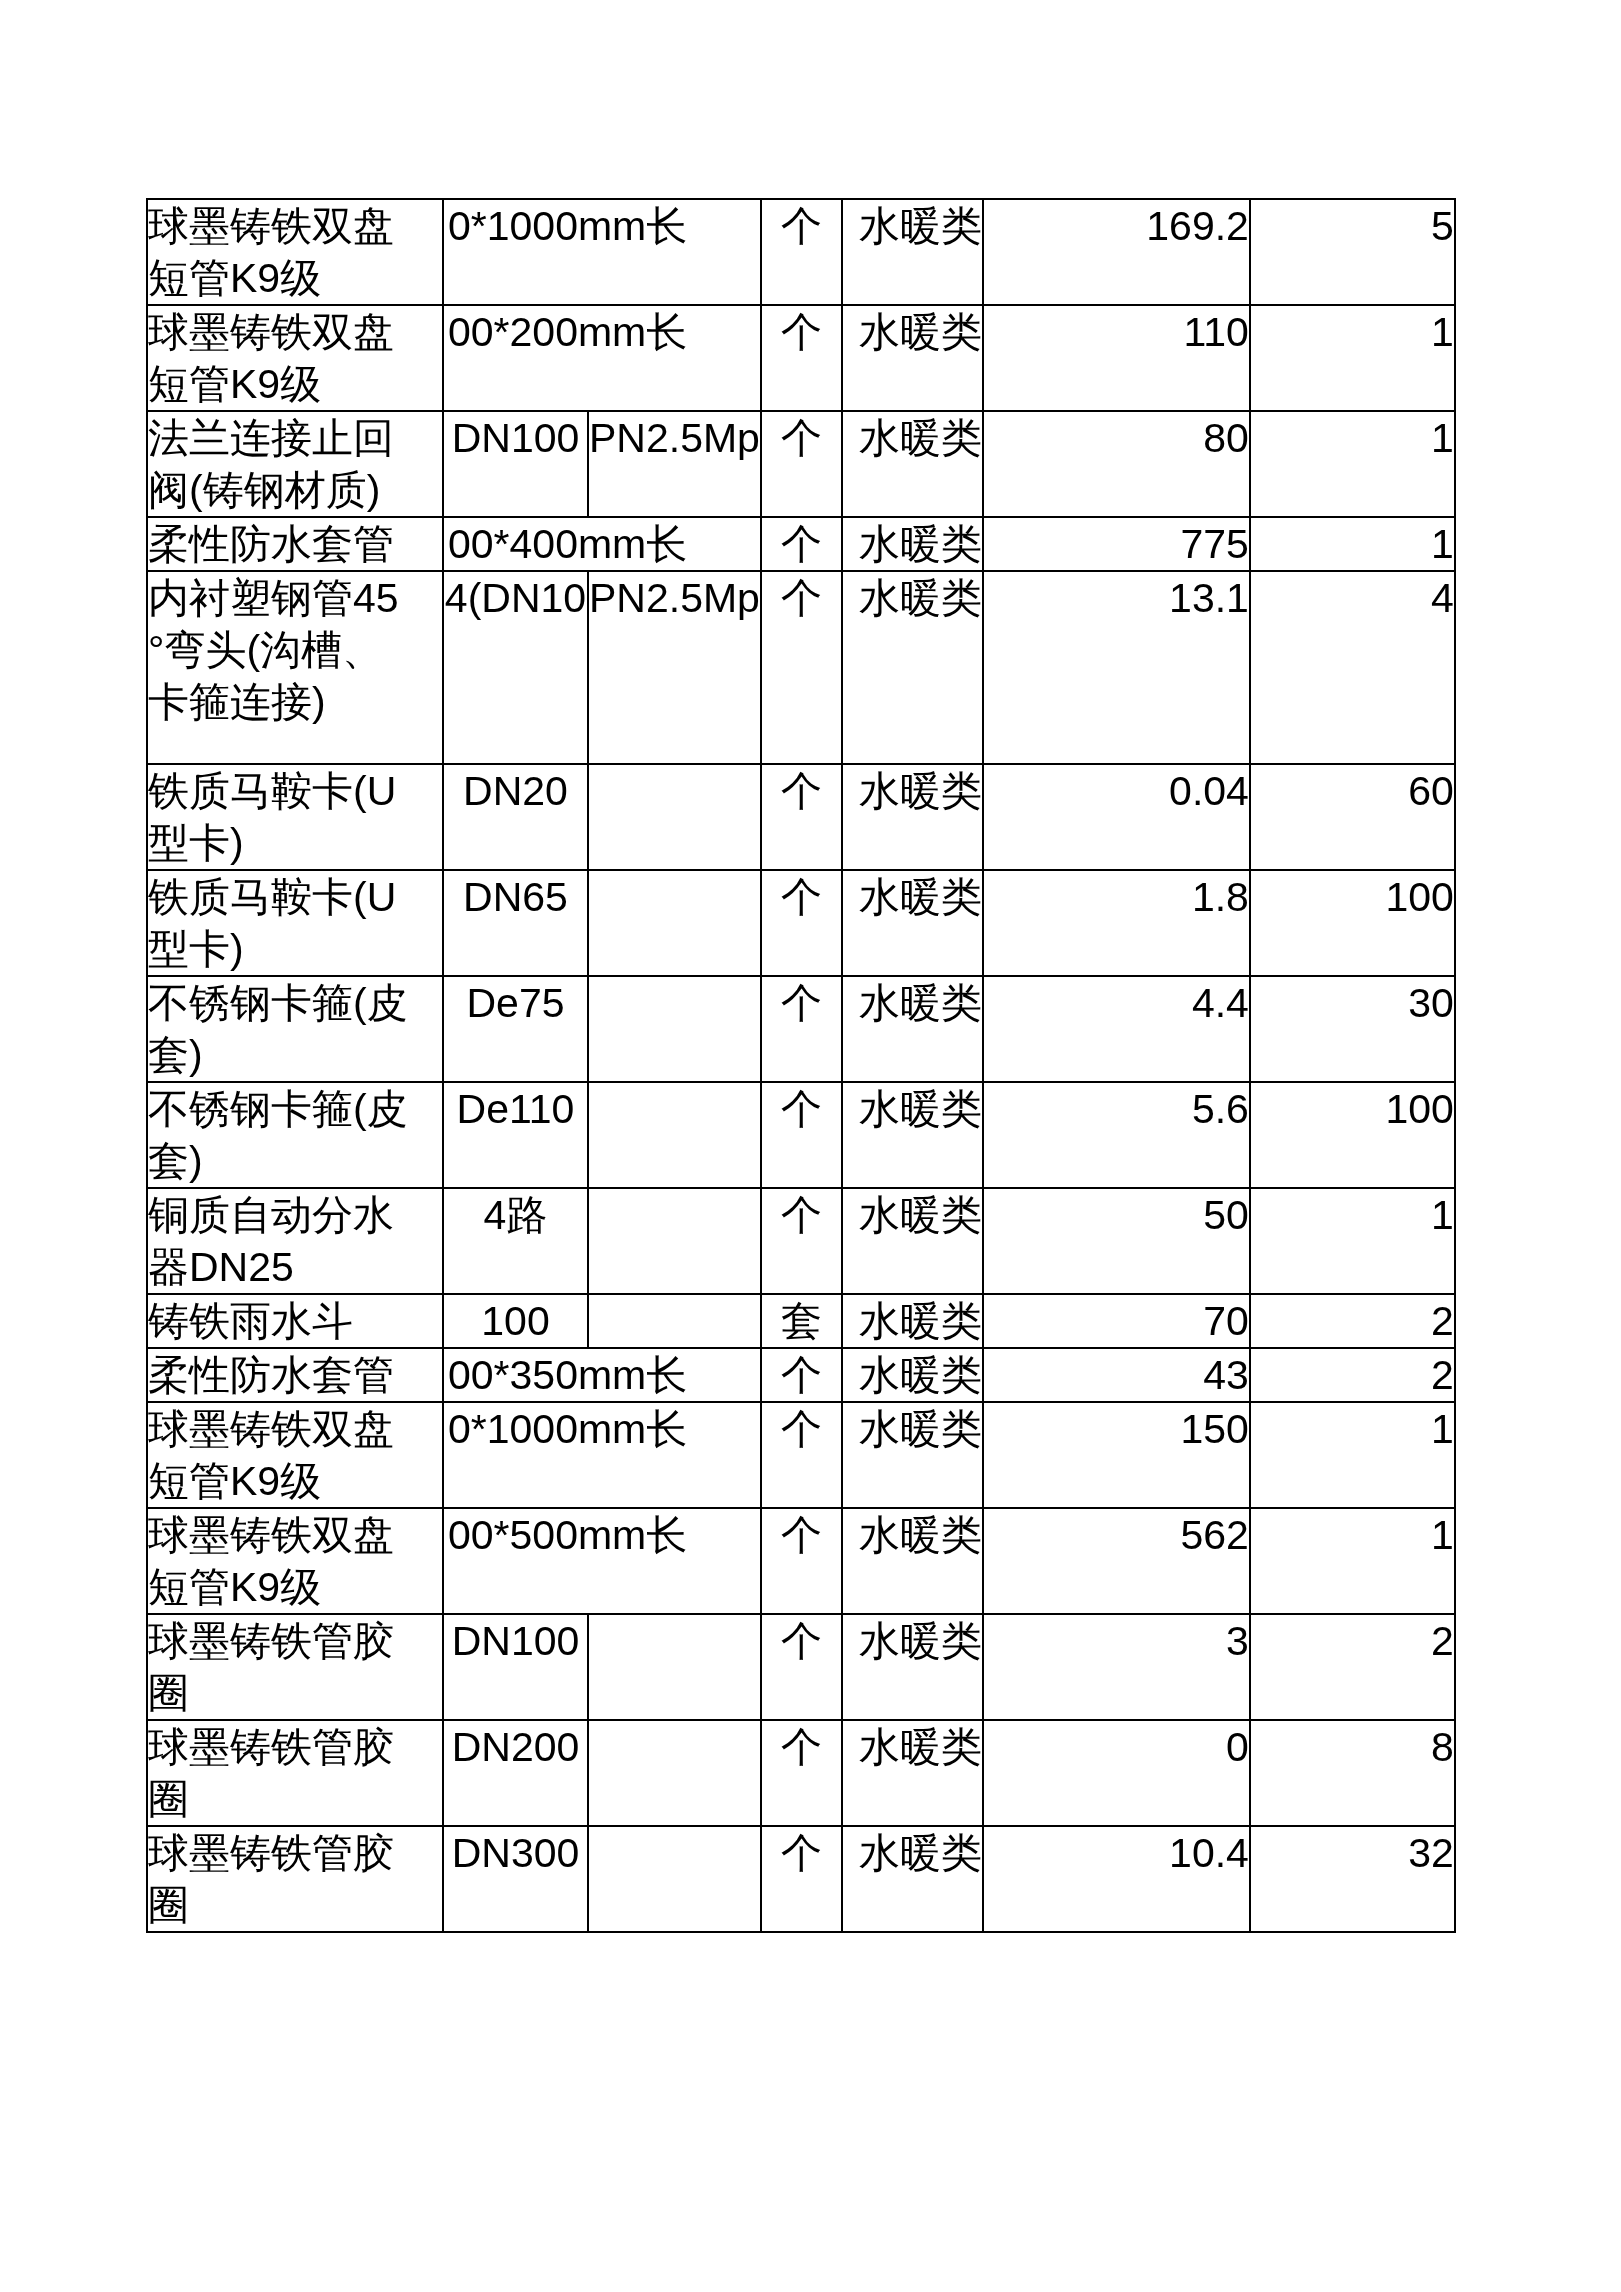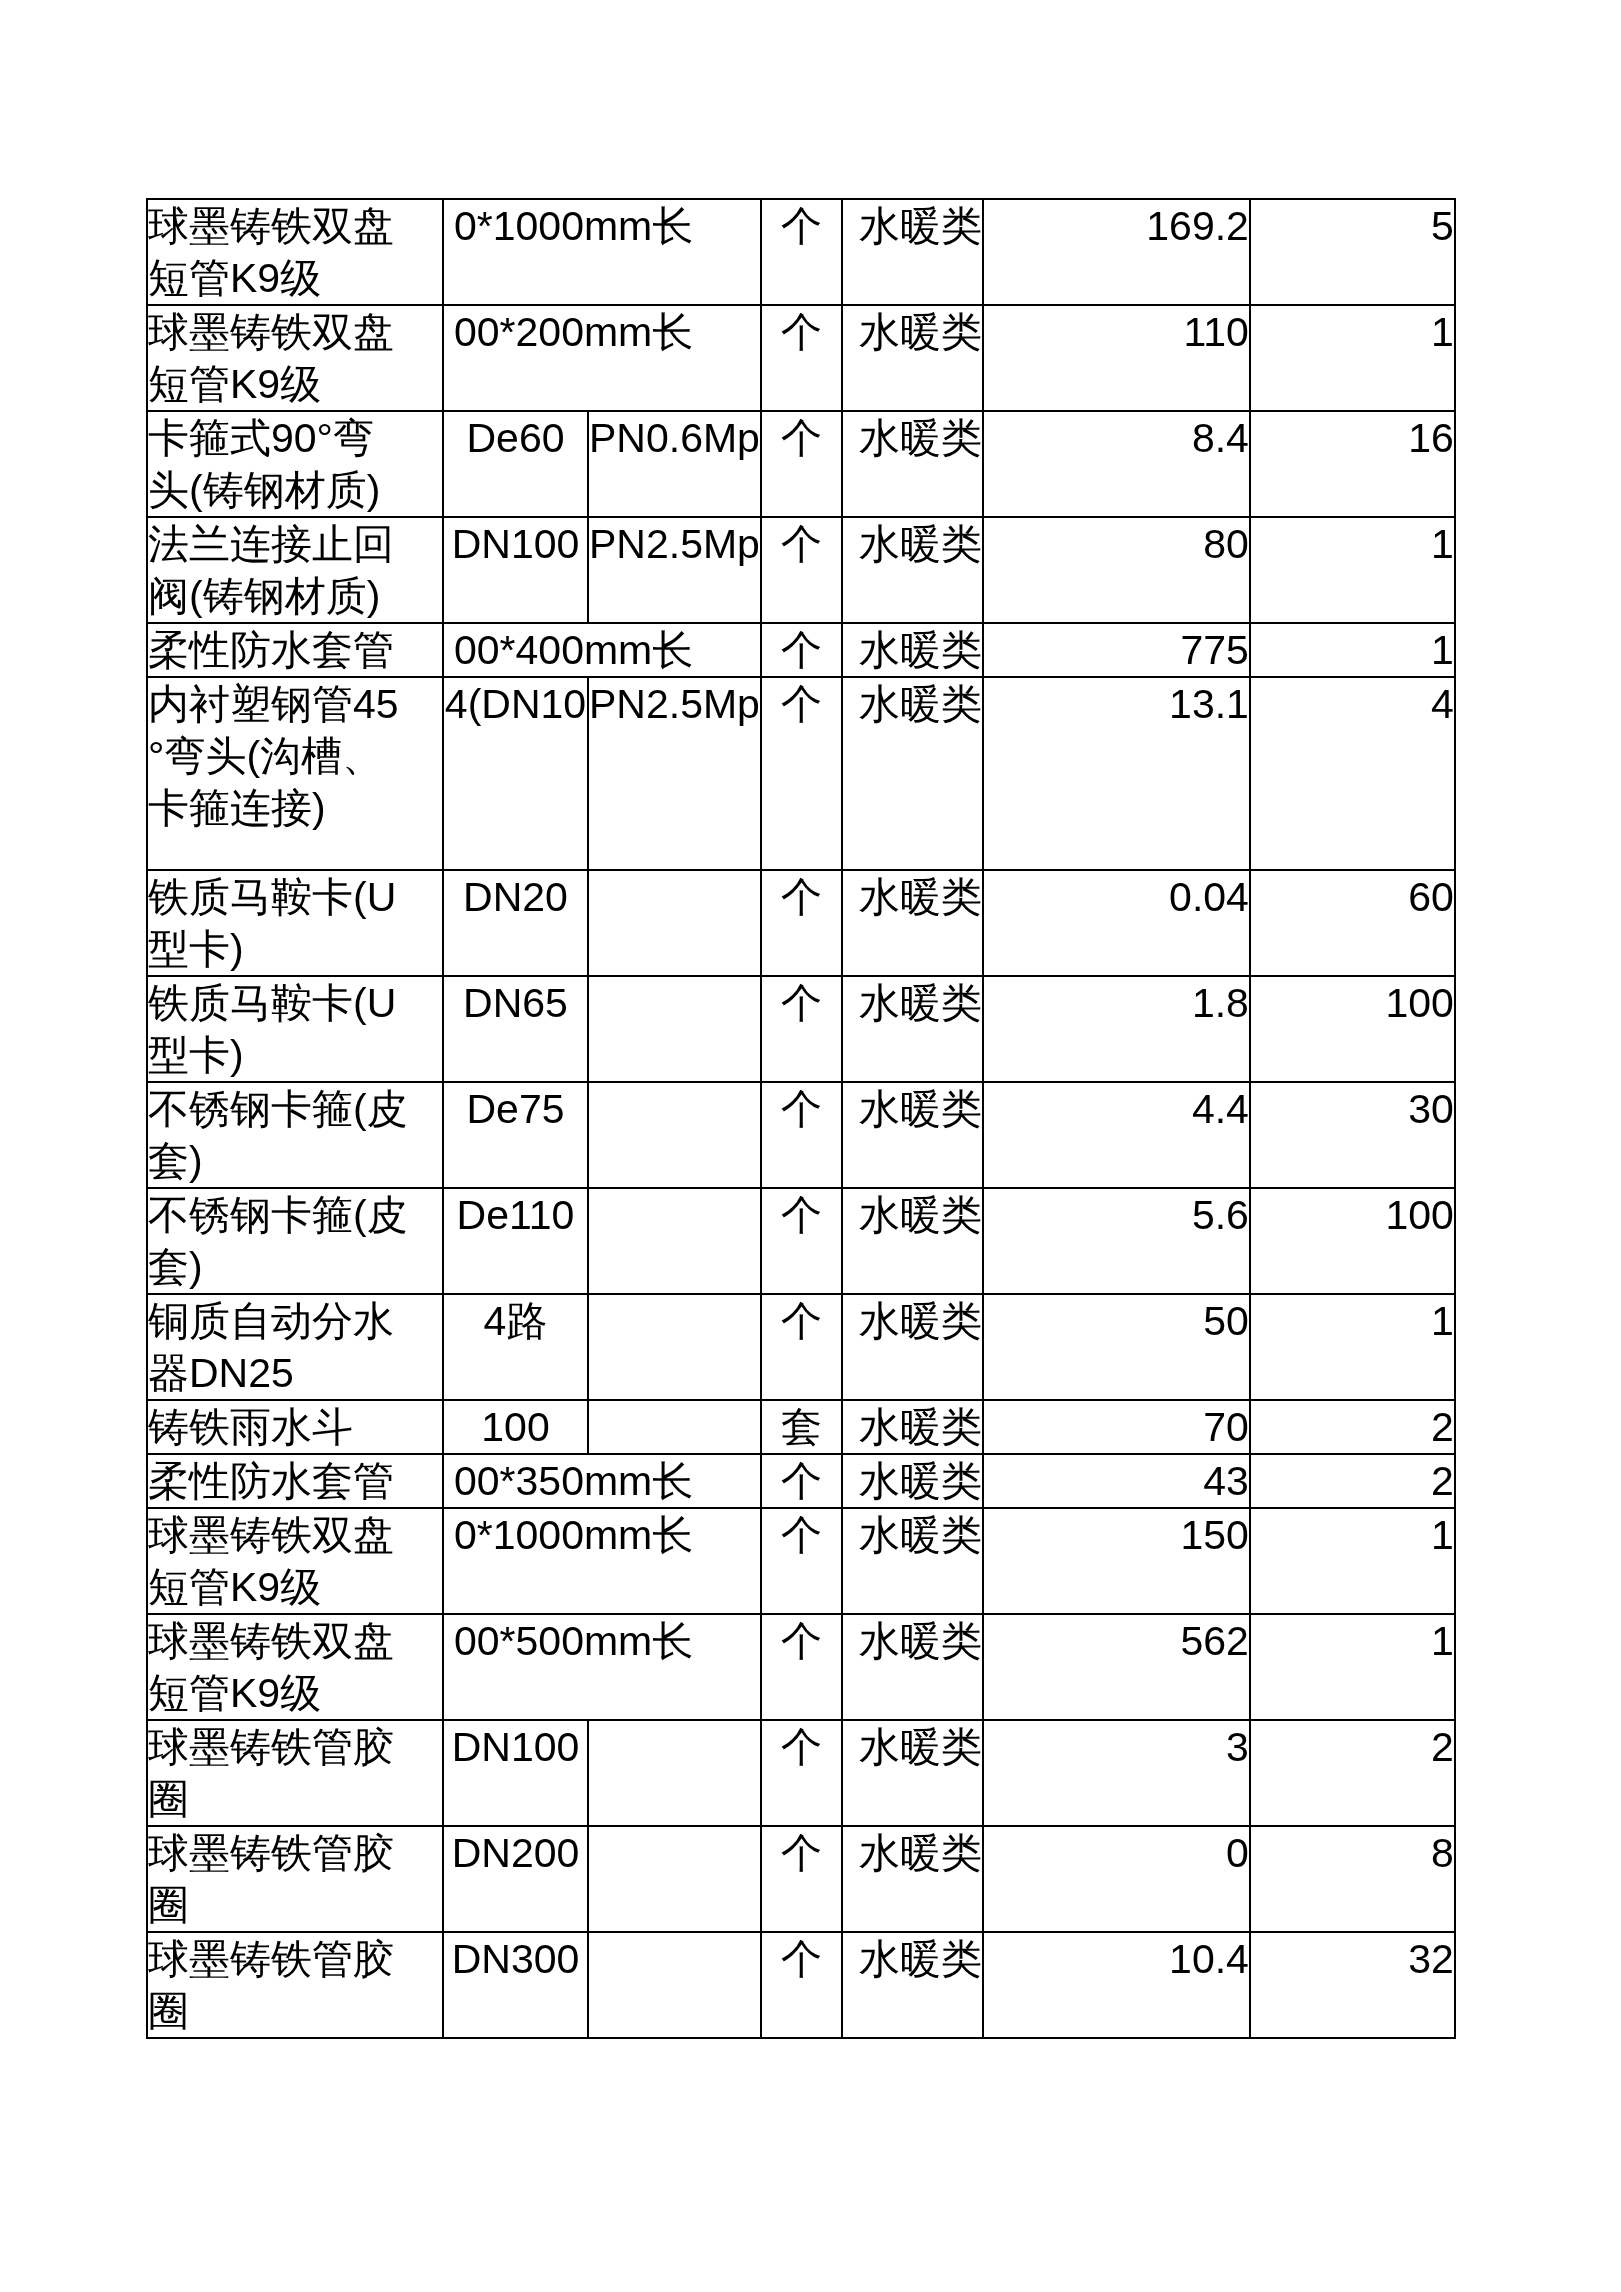--- a/index.html
+++ b/index.html
@@ -21,21 +21,21 @@
     font-size:41px;line-height:52px;
     vertical-align:top;
     overflow:hidden;
     padding:0;
   }
   tr.r1{height:53px}
   tr.r2{height:105px}
   tr.r3{height:193px}
   td.name{text-align:left;padding:1px 5.9px 0 12.7px;white-space:pre-line}
   td.spec{text-align:center;white-space:nowrap}
-  td.spec.merged{text-align:left;padding-left:10px}
+  td.spec.merged{text-align:left;padding-left:4px}
   td.pressure{text-align:left;white-space:nowrap;padding-left:2px}
   td.unit{text-align:center;vertical-align:middle}
   td.cat{text-align:right;padding-left:4.9px}
   td.price,td.qty{text-align:right;padding-right:9.8px}
   col.c1{width:296px}
   col.c2{width:145px}
   col.c3{width:172px}
   col.c4{width:81px}
   col.c5{width:141px}
   col.c6{width:267px}
@@ -69,30 +69,20 @@
     <td class="name">球墨铸铁双盘
 短管K9级</td>
     <td class="spec merged" colspan="2">00*200mm长</td>
 
     <td class="unit">个</td>
     <td class="cat">水暖类</td>
     <td class="price">110</td>
     <td class="qty">1</td>
   </tr>
       <tr class="r2">
-    <td class="name">卡箍式90°弯
-头(铸钢材质)</td>
-    <td class="spec">De60</td>
-    <td class="pressure">PN0.6Mp</td>
-    <td class="unit">个</td>
-    <td class="cat">水暖类</td>
-    <td class="price">8.4</td>
-    <td class="qty">16</td>
-  </tr>
-      <tr class="r2">
     <td class="name">法兰连接止回
 阀(铸钢材质)</td>
     <td class="spec">DN100</td>
     <td class="pressure">PN2.5Mp</td>
     <td class="unit">个</td>
     <td class="cat">水暖类</td>
     <td class="price">80</td>
     <td class="qty">1</td>
   </tr>
       <tr class="r1">

